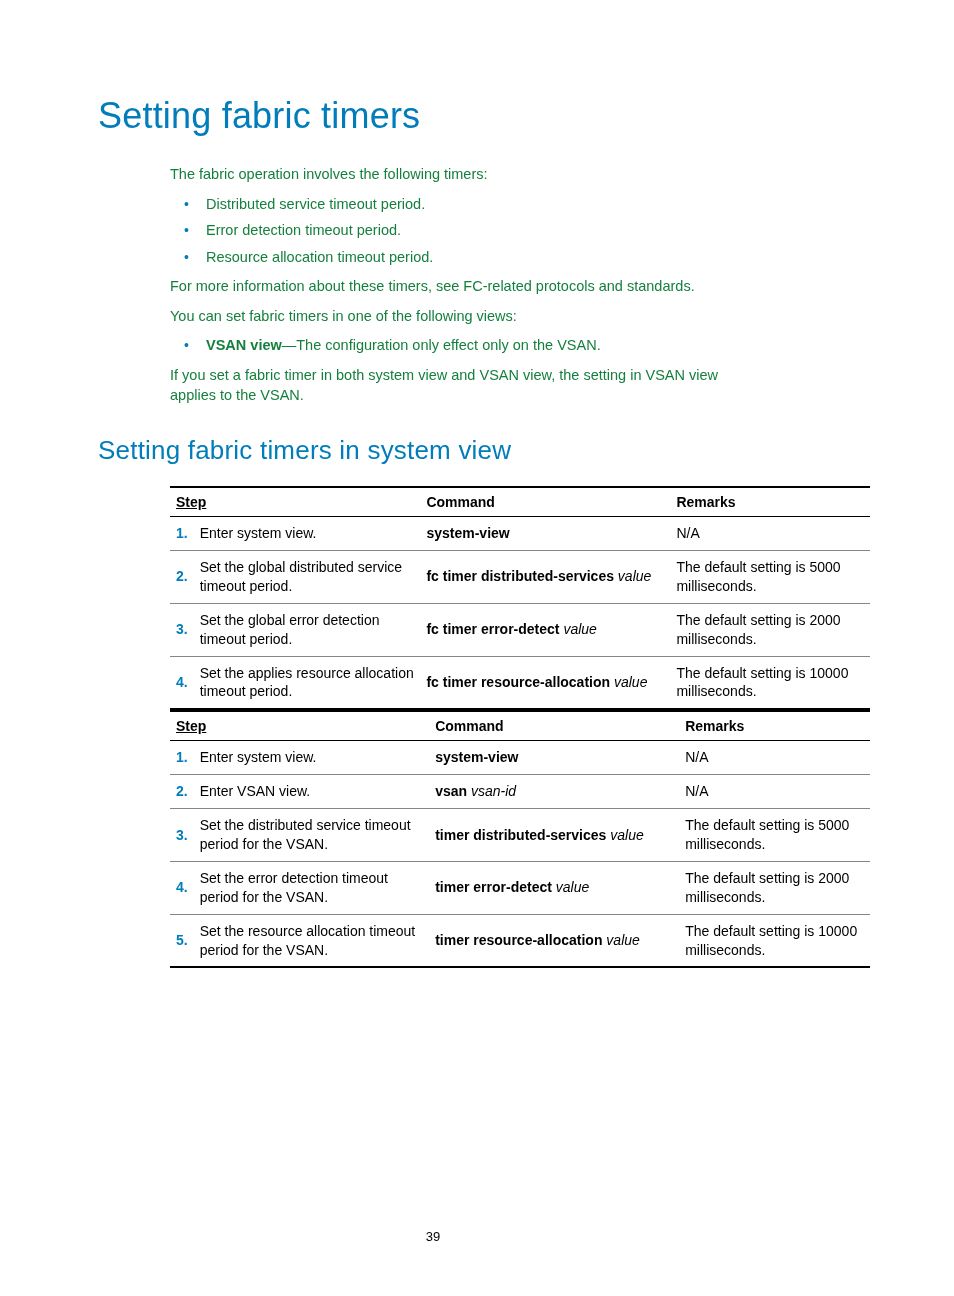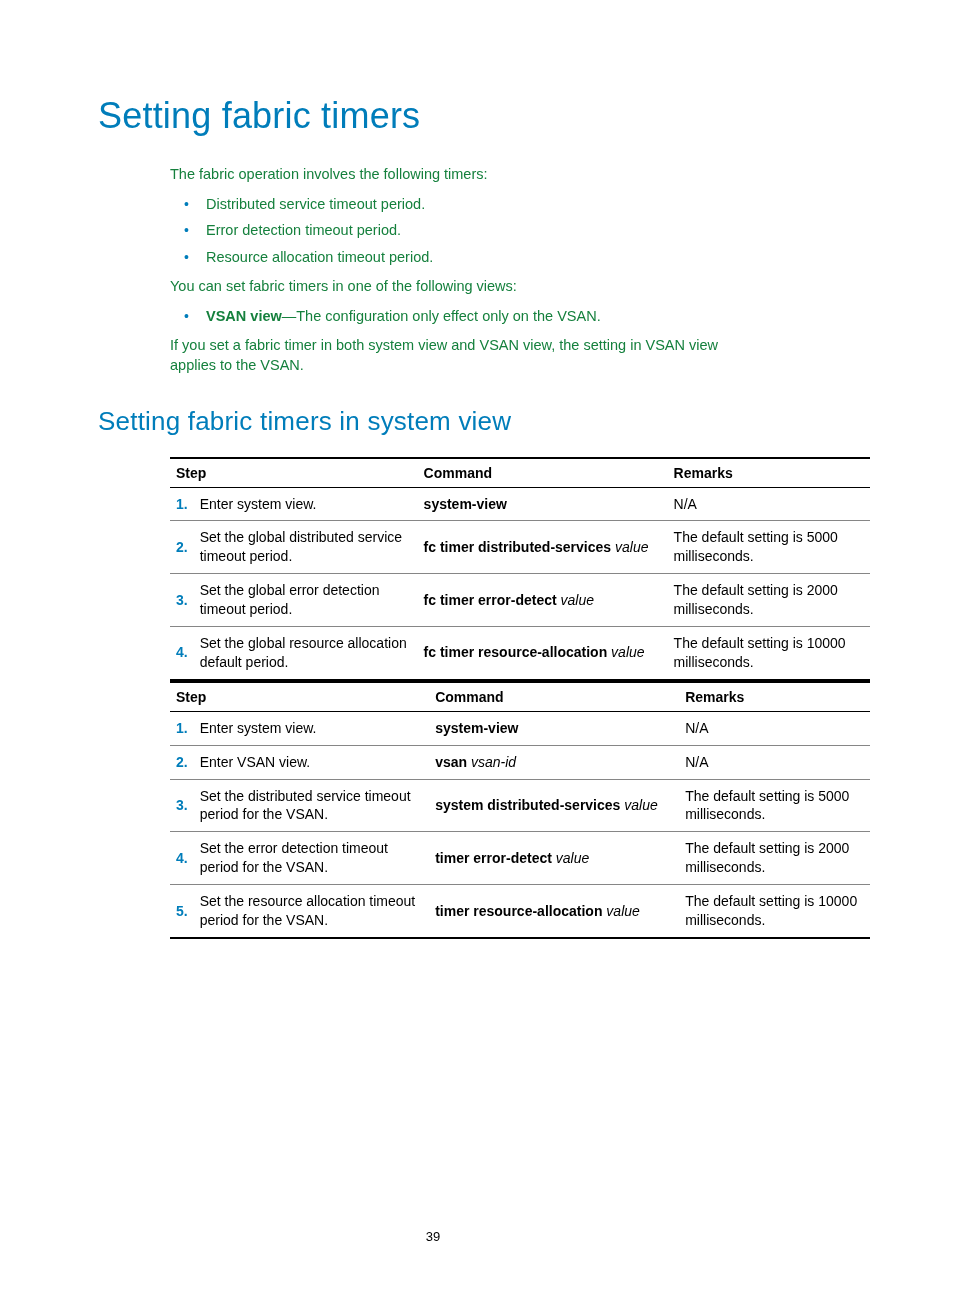--- a/index.html
+++ b/index.html
@@ -72,21 +72,21 @@
     font-family: "Futura", "Trebuchet MS", Arial, sans-serif;
     font-size: 14px;
   }
   table.steps thead th {
     text-align: left;
     font-weight: 700;
     border-top: 2px solid #000;
     border-bottom: 1.5px solid #000;
     padding: 6px 6px 6px 6px;
   }
-  table.steps th.col-stepnum { width: 30px; }
+  table.steps th.col-stepnum { width: 30px; text-decoration: underline; }
   table.steps th.col-cmd { width: 238px; }
   table.steps th.col-rem { }
   table.steps tbody td {
     border-bottom: 1px solid #868686;
     padding: 7px 6px 7px 6px;
     vertical-align: middle;
     line-height: 1.35;
   }
   table.steps tbody tr:last-child td {
     border-bottom: 2px solid #000;
@@ -121,20 +121,21 @@
 
   <h1>Setting fabric timers</h1>
 
   <div class="body-text">
     <div class="para">The fabric operation involves the following timers:</div>
     <ul class="bullets">
       <li>Distributed service timeout period.</li>
       <li>Error detection timeout period.</li>
       <li>Resource allocation timeout period.</li>
     </ul>
+    <div class="para">For more information about these timers, see FC-related protocols and standards.</div>
     <div class="para">You can set fabric timers in one of the following views:</div>
     <ul class="bullets">
       <li>
         <span class="bold">VSAN view</span><span>—The configuration only effect only on the VSAN.</span>
       </li>
     </ul>
     <div class="para">If you set a fabric timer in both system view and VSAN view, the setting in VSAN view applies to the VSAN.</div>
   </div>
 
   <h2>Setting fabric timers in system view</h2>
@@ -161,21 +162,21 @@
         <td>The default setting is 5000 milliseconds.</td>
       </tr>
       <tr>
         <td class="stepnum">3.</td>
         <td>Set the global error detection timeout period.</td>
         <td><span class="cmd-bold">fc timer error-detect</span> <span class="cmd-arg">value</span></td>
         <td>The default setting is 2000 milliseconds.</td>
       </tr>
       <tr>
         <td class="stepnum">4.</td>
-        <td>Set the global resource allocation default period.</td>
+        <td>Set the applies resource allocation timeout period.</td>
         <td><span class="cmd-bold">fc timer resource-allocation</span> <span class="cmd-arg">value</span></td>
         <td>The default setting is 10000 milliseconds.</td>
       </tr>
     </tbody>
   </table>
 
 
   <table class="steps">
     <thead>
       <tr>
@@ -193,21 +194,21 @@
       </tr>
       <tr>
         <td class="stepnum">2.</td>
         <td>Enter VSAN view.</td>
         <td><span class="cmd-bold">vsan</span> <span class="cmd-arg">vsan-id</span></td>
         <td>N/A</td>
       </tr>
       <tr>
         <td class="stepnum">3.</td>
         <td>Set the distributed service timeout period for the VSAN.</td>
-        <td><span class="cmd-bold">system distributed-services</span> <span class="cmd-arg">value</span></td>
+        <td><span class="cmd-bold">timer distributed-services</span> <span class="cmd-arg">value</span></td>
         <td>The default setting is 5000 milliseconds.</td>
       </tr>
       <tr>
         <td class="stepnum">4.</td>
         <td>Set the error detection timeout period for the VSAN.</td>
         <td><span class="cmd-bold">timer error-detect</span> <span class="cmd-arg">value</span></td>
         <td>The default setting is 2000 milliseconds.</td>
       </tr>
       <tr>
         <td class="stepnum">5.</td>

